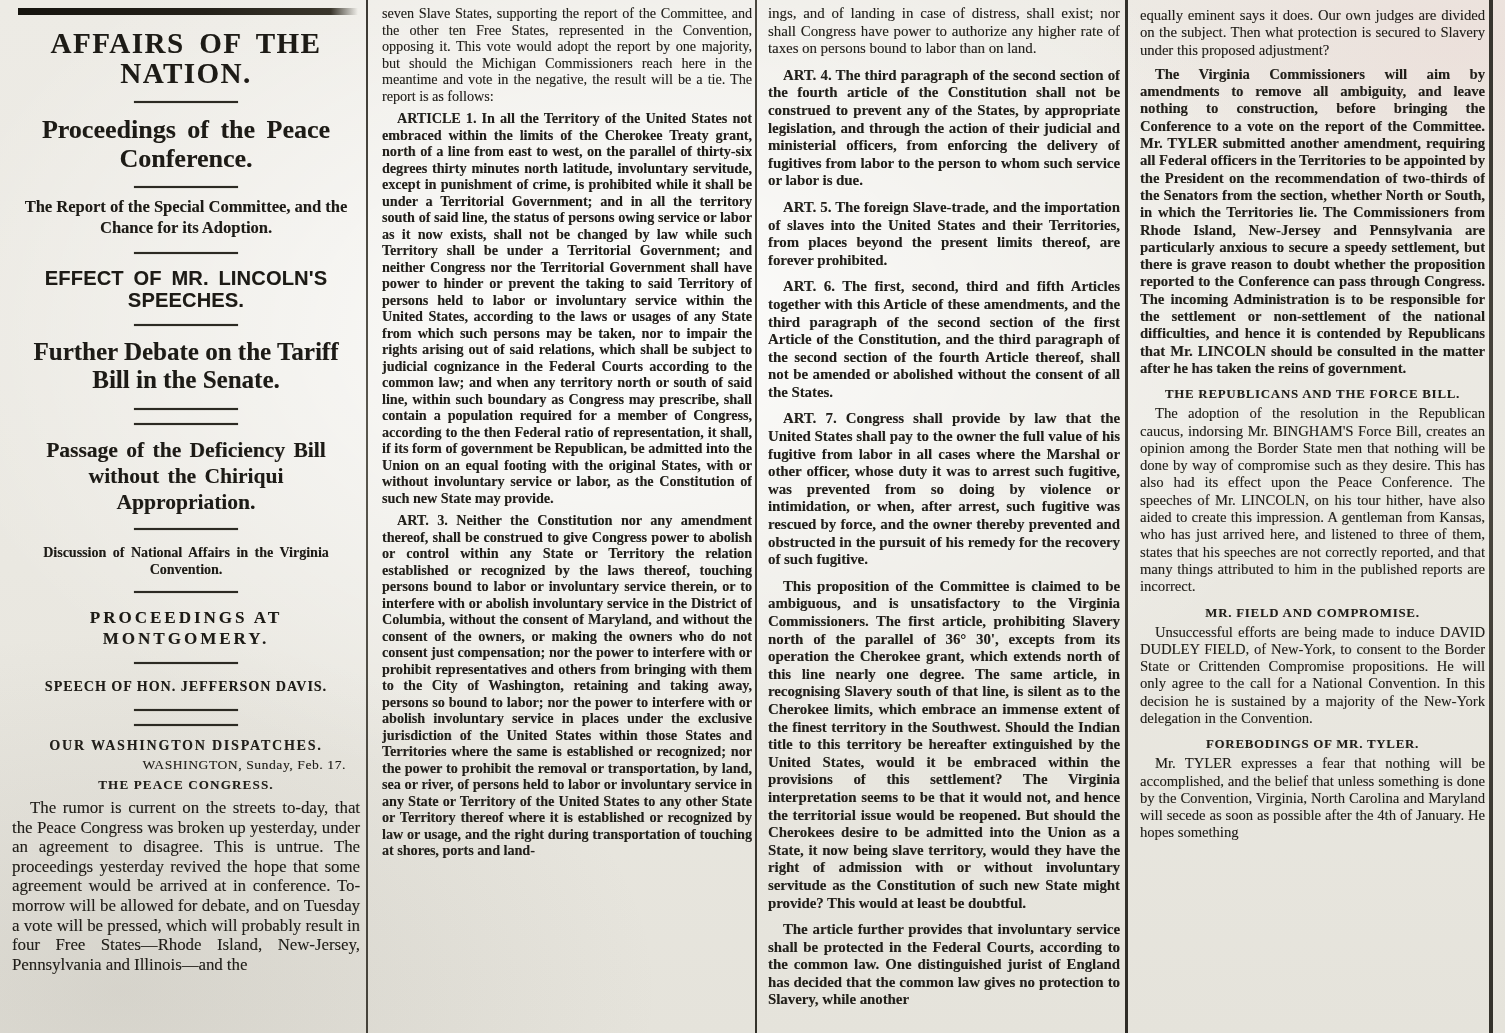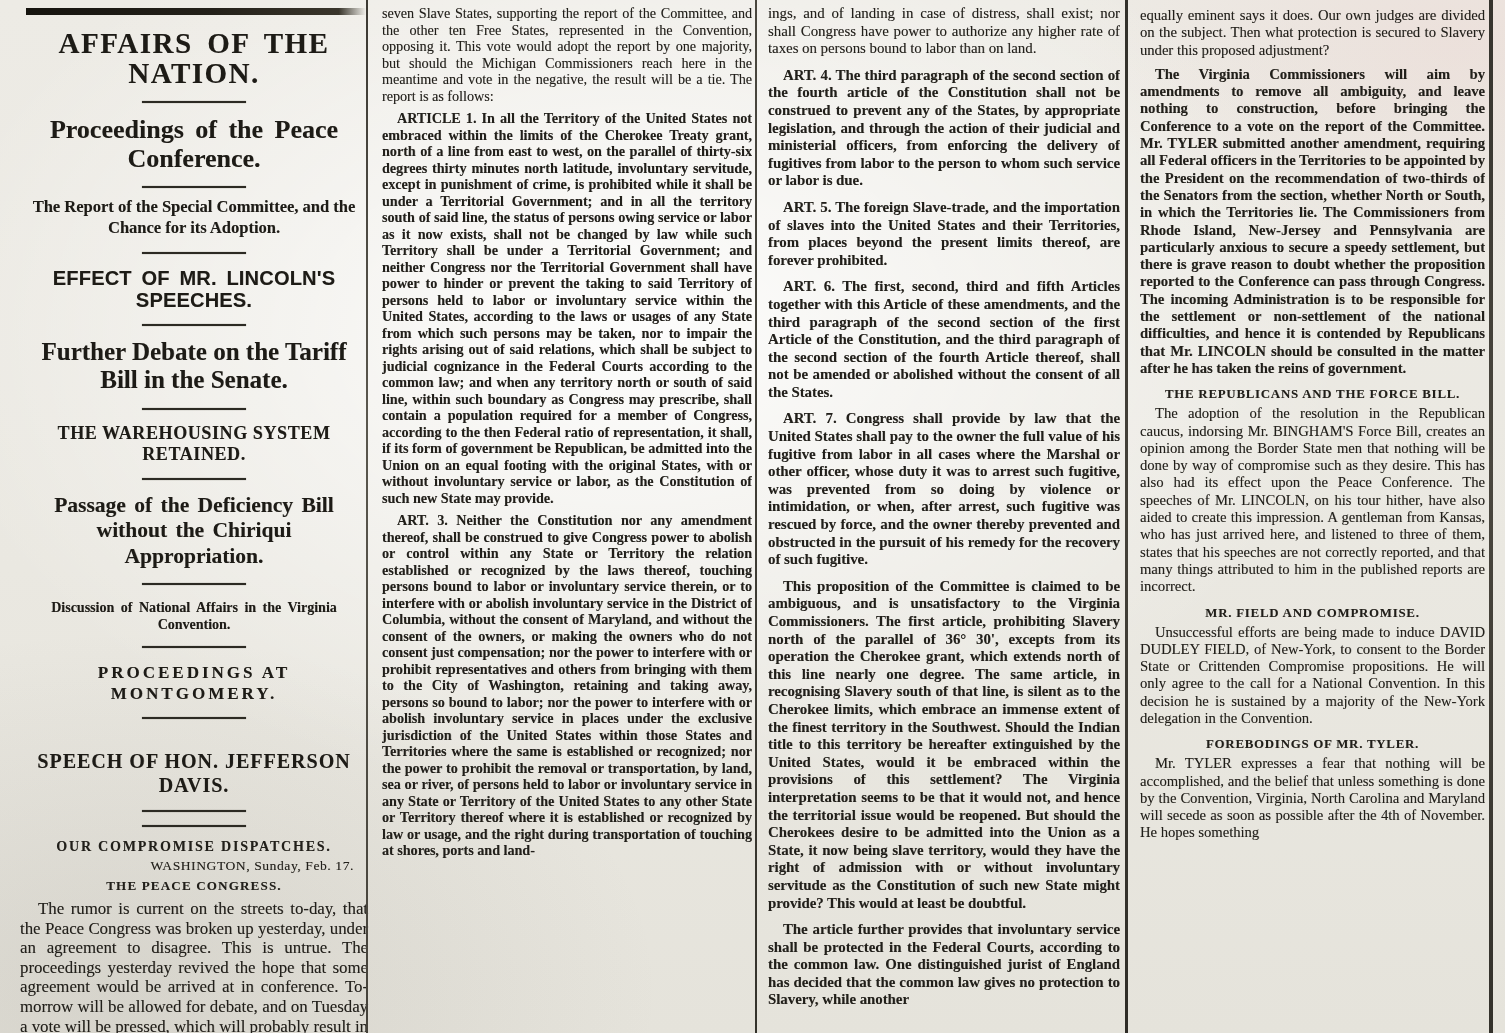--- a/index.html
+++ b/index.html
@@ -9,21 +9,21 @@
     color:#211f1a;
     background:
       radial-gradient(1150px 760px at 42% 32%, rgba(255,255,255,.9), rgba(255,255,255,0) 62%),
       radial-gradient(700px 420px at 97% 4%, rgba(233,205,201,.35), rgba(233,205,201,0) 55%),
       radial-gradient(900px 600px at 8% 96%, rgba(120,115,105,.14), rgba(120,115,105,0) 60%),
       linear-gradient(180deg,#edebe5 0%,#eae8e1 55%,#e5e3db 100%);
   }
   .col { position:absolute; top:0; height:1033px; overflow:hidden; }
   .col * { text-shadow:0.3px 0.3px 0.6px rgba(45,40,33,.38); }
 
-  .col1 { left:18px;  width:352px; }
+  .col1 { left:10px;  width:352px; }
   .col2 { left:382px; width:370px; padding-top:5px; }
   .col3 { left:768px; width:352px; padding-top:5px; }
   .col4 { left:1140px;width:345px; padding-top:7px; }
 
   .divider { position:absolute; top:0; height:1033px; background:#4a473f; }
   .d1 { left:366px;  width:2px; background:linear-gradient(180deg,#3c3933 0%,#5a574e 40%,#45423a 100%); }
   .d2 { left:755px;  width:2px; background:linear-gradient(180deg,#4a473f,#35332c); }
   .d3 { left:1125px; width:3px; background:linear-gradient(180deg,#32302a,#45423a 50%,#2e2c26); }
   .d4 { left:1489px; width:4px; background:linear-gradient(180deg,#35332d,#4a473f 45%,#33312b); }
 
@@ -35,21 +35,21 @@
   .hl { margin:0 6px; text-align:center; font-weight:bold; color:#1d1b16; }
   .hl-0 { margin-top:14px; font-size:29px;  line-height:1.02; letter-spacing:1.5px; word-spacing:6px; }
   .hl-1 { margin-top:13px; font-size:26px;  line-height:1.1;  word-spacing:5px; }
   .hl-2 { margin-top:9px;  font-size:16.5px;line-height:1.26; }
   .hl-3 { margin-top:13px; font-size:20px;  line-height:1.1; font-family:"Liberation Sans",sans-serif; letter-spacing:0.2px; word-spacing:4px; }
   .hl-4 { margin-top:12px; font-size:25px;  line-height:1.14; }
   .hl-5 { margin-top:13px; font-size:18px;  line-height:1.16; letter-spacing:0.6px; }
   .hl-6 { margin-top:13px; font-size:21.5px;line-height:1.2; word-spacing:3px; }
   .hl-7 { margin-top:14px; font-size:14px;  line-height:1.22; word-spacing:3px; }
   .hl-8 { margin-top:15px; font-size:17px;  line-height:1.2; letter-spacing:3px; }
-  .hl-9 { margin-top:30px; font-size:20px;line-height:1.2; letter-spacing:1px; }
+  .hl-9 { margin-top:15px; font-size:14px;line-height:1.2; letter-spacing:1px; }
   .hl-10{ margin-top:13px; font-size:20.5px;line-height:1.2; }
 
   .kicker   { margin:12px 0 0; text-align:center; font-weight:bold; font-size:14px; letter-spacing:1.8px; }
   .dateline { margin:3px 16px 0 0; text-align:right; font-size:13.5px; letter-spacing:0.6px; }
   .subhead1 { margin:4px 0 0; text-align:center; font-weight:bold; font-size:13px; letter-spacing:1.2px; }
   .c1body   { margin:5px 2px 0 2px; font-size:16.8px; line-height:19.6px; text-align:justify; text-indent:18px; }
 
   
   .col p.body { margin:0; text-align:justify; }
   .col2 p.body { font-size:14.1px; line-height:16.5px; }
@@ -71,32 +71,31 @@
     <div class="hl hl-0">AFFAIRS OF THE NATION.</div>
     <div class="sep"></div>
     <div class="hl hl-1">Proceedings of the Peace Conference.</div>
     <div class="sep"></div>
     <div class="hl hl-2">The Report of the Special Committee, and the Chance for its Adoption.</div>
     <div class="sep"></div>
     <div class="hl hl-3">EFFECT OF MR. LINCOLN'S SPEECHES.</div>
     <div class="sep"></div>
     <div class="hl hl-4">Further Debate on the Tariff Bill in the Senate.</div>
     <div class="sep"></div>
-    <div class="hl hl-5">THE WAREHOUSING SYSTEM RETAINED.</div>
     <div class="sep"></div>
     <div class="hl hl-6">Passage of the Deficiency Bill without the Chiriqui Appropriation.</div>
     <div class="sep"></div>
     <div class="hl hl-7">Discussion of National Affairs in the Virginia Convention.</div>
     <div class="sep"></div>
     <div class="hl hl-8">PROCEEDINGS AT MONTGOMERY.</div>
     <div class="sep"></div>
     <div class="hl hl-9">SPEECH OF HON. JEFFERSON DAVIS.</div>
     <div class="sep"></div>
     <div class="sep"></div>
-    <div class="kicker">OUR COMPROMISE DISPATCHES.</div>
+    <div class="kicker">OUR WASHINGTON DISPATCHES.</div>
     <div class="dateline">WASHINGTON, Sunday, Feb. 17.</div>
     <div class="subhead1">THE PEACE CONGRESS.</div>
     <p class="c1body">The rumor is current on the streets to-day, that the Peace Congress was broken up yesterday, under an agreement to disagree. This is untrue. The proceedings yesterday revived the hope that some agreement would be arrived at in conference. To-morrow will be allowed for debate, and on Tuesday a vote will be pressed, which will probably result in four Free States—Rhode Island, New-Jersey, Pennsylvania and Illinois—and the</p>
   </div>
 
   <div class="divider d1"></div>
 
   <div class="col col2">
     <p class="body">seven Slave States, supporting the report of the Committee, and the other ten Free States, represented in the Convention, opposing it. This vote would adopt the report by one majority, but should the Michigan Commissioners reach here in the meantime and vote in the negative, the result will be a tie. The report is as follows:</p>
     <p class="body ind gap">ARTICLE 1. In all the Territory of the United States not embraced within the limits of the Cherokee Treaty grant, north of a line from east to west, on the parallel of thirty-six degrees thirty minutes north latitude, involuntary servitude, except in punishment of crime, is prohibited while it shall be under a Territorial Government; and in all the territory south of said line, the status of persons owing service or labor as it now exists, shall not be changed by law while such Territory shall be under a Territorial Government; and neither Congress nor the Territorial Government shall have power to hinder or prevent the taking to said Territory of persons held to labor or involuntary service within the United States, according to the laws or usages of any State from which such persons may be taken, nor to impair the rights arising out of said relations, which shall be subject to judicial cognizance in the Federal Courts according to the common law; and when any territory north or south of said line, within such boundary as Congress may prescribe, shall contain a population required for a member of Congress, according to the then Federal ratio of representation, it shall, if its form of government be Republican, be admitted into the Union on an equal footing with the original States, with or without involuntary service or labor, as the Constitution of such new State may provide.</p>
@@ -118,18 +117,18 @@
   <div class="divider d3"></div>
 
   <div class="col col4">
     <p class="body">equally eminent says it does. Our own judges are divided on the subject. Then what protection is secured to Slavery under this proposed adjustment?</p>
     <p class="body ind gap">The Virginia Commissioners will aim by amendments to remove all ambiguity, and leave nothing to construction, before bringing the Conference to a vote on the report of the Committee. Mr. TYLER submitted another amendment, requiring all Federal officers in the Territories to be appointed by the President on the recommendation of two-thirds of the Senators from the section, whether North or South, in which the Territories lie. The Commissioners from Rhode Island, New-Jersey and Pennsylvania are particularly anxious to secure a speedy settlement, but there is grave reason to doubt whether the proposition reported to the Conference can pass through Congress. The incoming Administration is to be responsible for the settlement or non-settlement of the national difficulties, and hence it is contended by Republicans that Mr. LINCOLN should be consulted in the matter after he has taken the reins of government.</p>
     <div class="xhead">THE REPUBLICANS AND THE FORCE BILL.</div>
     <p class="body ind">The adoption of the resolution in the Republican caucus, indorsing Mr. BINGHAM'S Force Bill, creates an opinion among the Border State men that nothing will be done by way of compromise such as they desire. This has also had its effect upon the Peace Conference. The speeches of Mr. LINCOLN, on his tour hither, have also aided to create this impression. A gentleman from Kansas, who has just arrived here, and listened to three of them, states that his speeches are not correctly reported, and that many things attributed to him in the published reports are incorrect.</p>
     <div class="xhead">MR. FIELD AND COMPROMISE.</div>
     <p class="body ind">Unsuccessful efforts are being made to induce DAVID DUDLEY FIELD, of New-York, to consent to the Border State or Crittenden Compromise propositions. He will only agree to the call for a National Convention. In this decision he is sustained by a majority of the New-York delegation in the Convention.</p>
     <div class="xhead">FOREBODINGS OF MR. TYLER.</div>
-    <p class="body ind">Mr. TYLER expresses a fear that nothing will be accomplished, and the belief that unless something is done by the Convention, Virginia, North Carolina and Maryland will secede as soon as possible after the 4th of November. He hopes something</p>
+    <p class="body ind">Mr. TYLER expresses a fear that nothing will be accomplished, and the belief that unless something is done by the Convention, Virginia, North Carolina and Maryland will secede as soon as possible after the 4th of January. He hopes something</p>
   </div>
 
   <div class="divider d4"></div>
 
 </div>
 
 </body></html>

